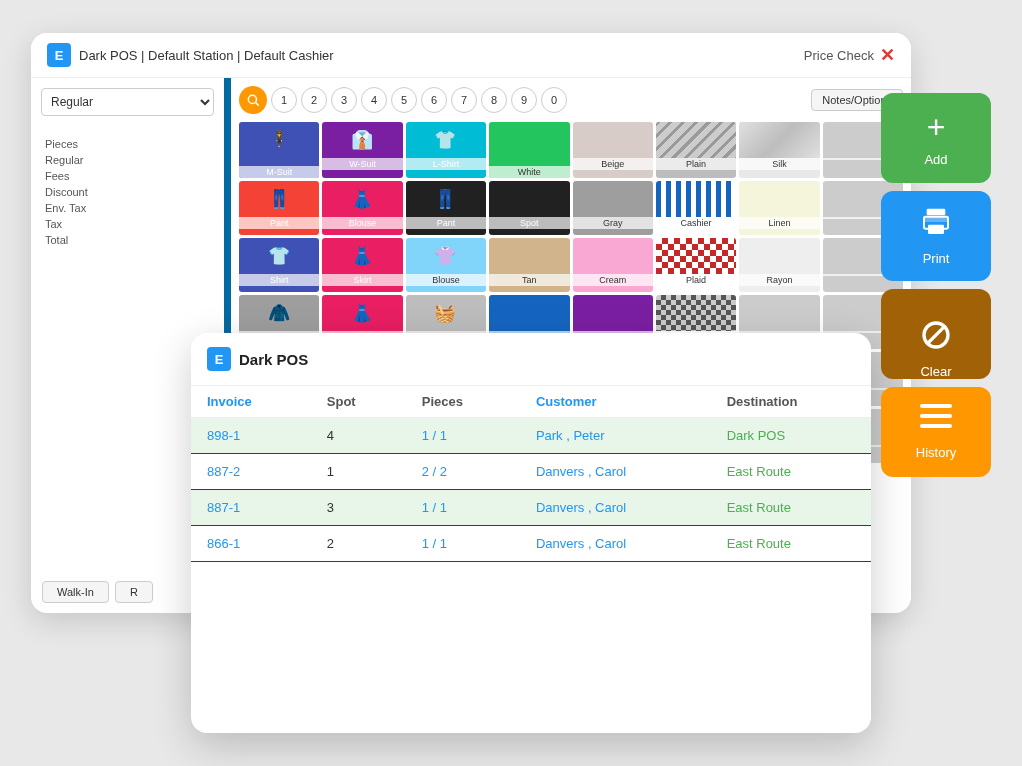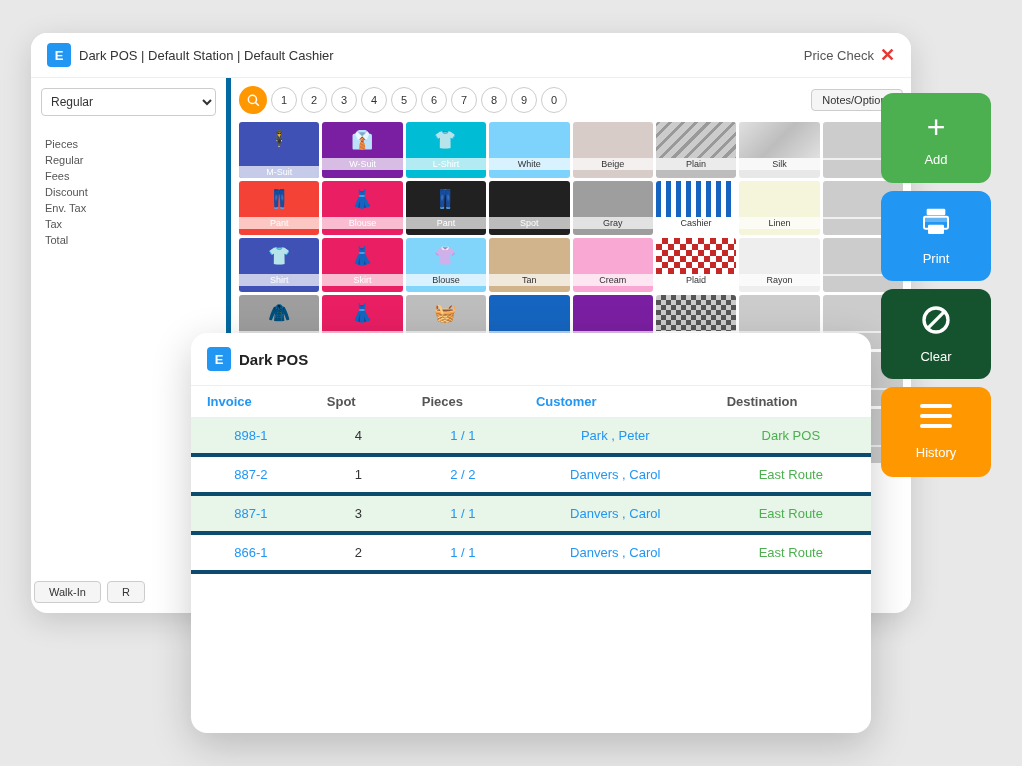--- a/index.html
+++ b/index.html
@@ -83,21 +83,21 @@
 
     .pos-body {
       display: flex;
       height: calc(100% - 46px);
     }
 
     
     .pos-sidebar {
       width: 200px;
       padding: 10px;
-      border-right: 5px solid #0369a1;
+      border-right: 7px solid #0369a1;
       flex-shrink: 0;
     }
 
     .pos-sidebar select {
       width: 100%;
       padding: 5px;
       border: 1px solid #ccc;
       border-radius: 4px;
       font-size: 12px;
       background: #fff;
@@ -259,22 +259,21 @@
       font-weight: 600;
       color: #555;
       border-bottom: 1px solid #eee;
     }
 
     .modal-table thead th.blue {
       color: #2196F3;
     }
 
     .modal-table tbody tr {
-      border-bottom: 4px solid #0c4a6e;
-      text-align: center;
+      border-bottom: 1px solid #0c4a6e;
     }
 
     .modal-table tbody tr.row-green {
       background: #e8f5e9;
     }
 
     .modal-table tbody td {
       padding: 10px 16px;
       color: #333;
     }
@@ -307,21 +306,21 @@
       justify-content: center;
       gap: 6px;
       cursor: pointer;
       color: #fff;
       font-size: 15px;
       font-weight: 500;
     }
 
     .action-btn.green { background: #4CAF50; }
     .action-btn.blue { background: #2196F3; }
-    .action-btn.red { background: #14532d; }
+    .action-btn.red { background: #a16207; justify-content: flex-end; }
     .action-btn.orange { background: #FF9800; }
 
     .action-btn .icon {
       font-size: 28px;
     }
 
     .action-btn .label {
       font-size: 13px;
     }
   </style>
@@ -374,21 +373,21 @@
           <div class="summary-row">
               <span>Tax</span>
               <span></span>
             </div>
           <div class="summary-row">
               <span>Total</span>
               <span></span>
             </div>
         </div>
 
-        <div style="position:absolute;bottom:10px;left:3px;display:flex;gap:6px;">
+        <div style="position:absolute;bottom:10px;left:11px;display:flex;gap:6px;">
           <button class="footer-btn">Walk-In</button>
           <button class="footer-btn">R</button>
         </div>
       </div>
 
       <div class="pos-main">
 
         <div class="category-nav">
           <div class="search-btn">
             <svg width="14" height="14" viewBox="0 0 24 24" fill="white">
@@ -416,21 +415,21 @@
               <div class="item-label" style="color:#fff;margin-top:8px;">M-Suit</div>
           </div>
           <div class="item-cell" style="background:#7B1FA2;">
             <div class="item-img">👔</div>
               <div class="item-label" style="color:#fff;">W-Suit</div>
           </div>
           <div class="item-cell" style="background:#00BCD4;">
             <div class="item-img">👕</div>
               <div class="item-label" style="color:#fff;">L-Shirt</div>
           </div>
-          <div class="item-cell" style="background:#7dd3fc;">
+          <div class="item-cell" style="background:#22c55e;justify-content:space-between;">
             <div class="item-img"></div>
               <div class="item-label">White</div>
           </div>
           <div class="item-cell" style="background:#D7CCC8;">
             <div class="item-img"></div>
               <div class="item-label">Beige</div>
           </div>
           <div class="item-cell" style="background:#bdbdbd;">
             <div class="item-img" style="background:repeating-linear-gradient(135deg,#999 0px,#999 3px,#ccc 3px,#ccc 9px);width:100%;height:36px;"></div>
               <div class="item-label">Plain</div>

